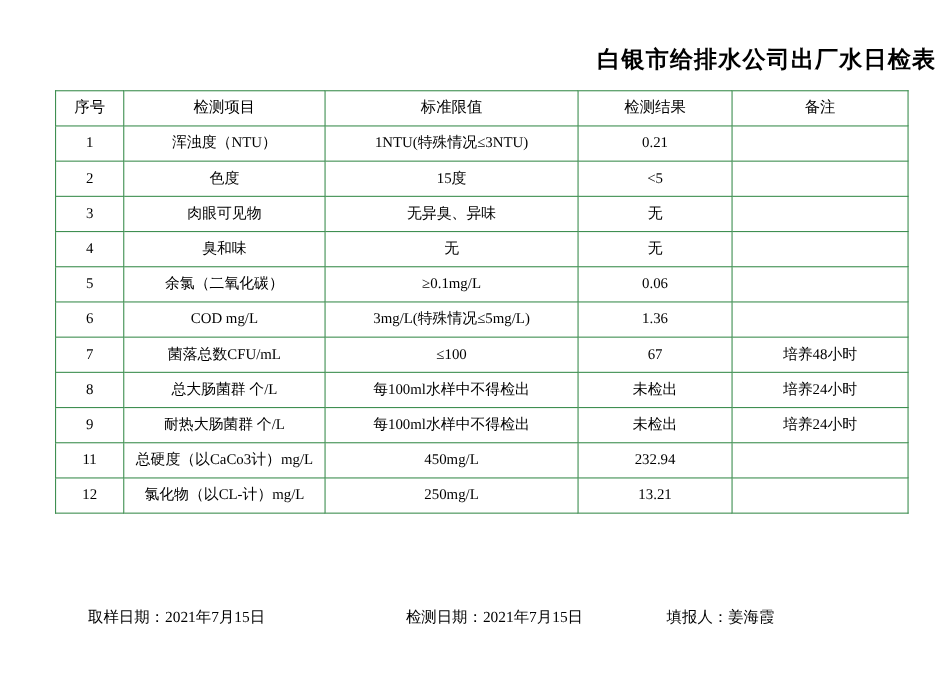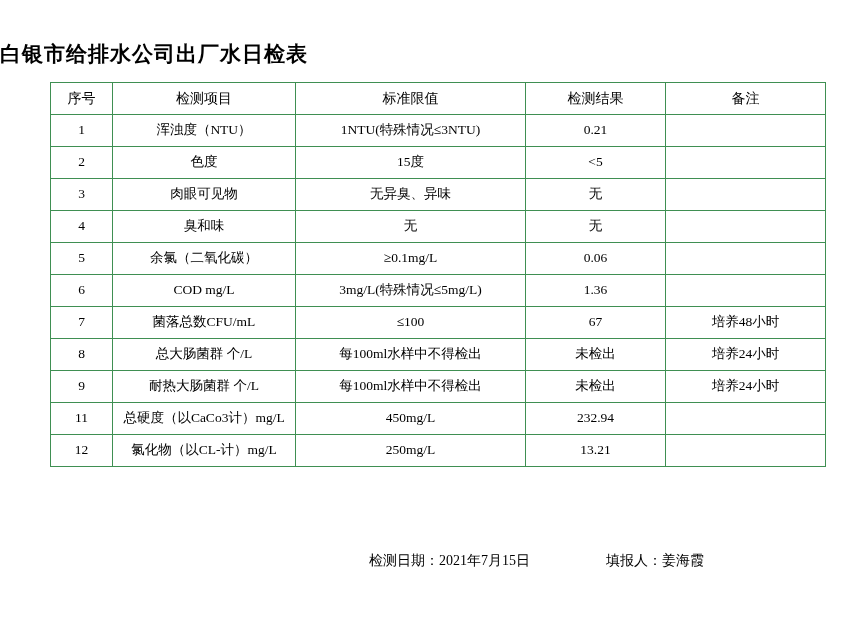--- a/index.html
+++ b/index.html
@@ -20,21 +20,21 @@
     left: 0;
     top: 0;
     width: 851px;
     height: 622px;
   }
   .doc-title {
     position: absolute;
     left: 0;
     top: 40px;
     width: 851px;
-    text-align: left;
+    text-align: right;
     font-size: 21px;
     font-weight: bold;
     font-family: "Liberation Serif", serif;
     letter-spacing: 1px;
   }
   table.report {
     position: absolute;
     left: 50px;
     top: 82px;
     width: 775px;
@@ -176,17 +176,18 @@
         <td>12</td>
         <td class="nowrap">氯化物（以CL-计）mg/L</td>
         <td>250mg/L</td>
         <td>13.21</td>
         <td></td>
       </tr>
     </tbody>
   </table>
 
   <div class="footer">
+    <span class="f-item f-sample">取样日期：2021年7月15日</span>
     <span class="f-item f-test">检测日期：2021年7月15日</span>
     <span class="f-item f-reporter">填报人：姜海霞</span>
   </div>
 
 </div>
 
 </body></html>

